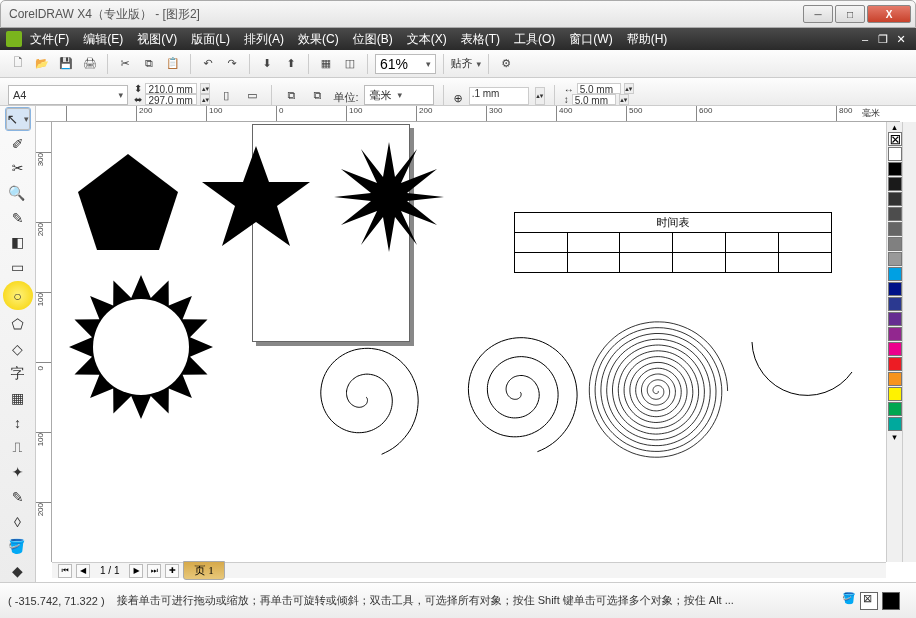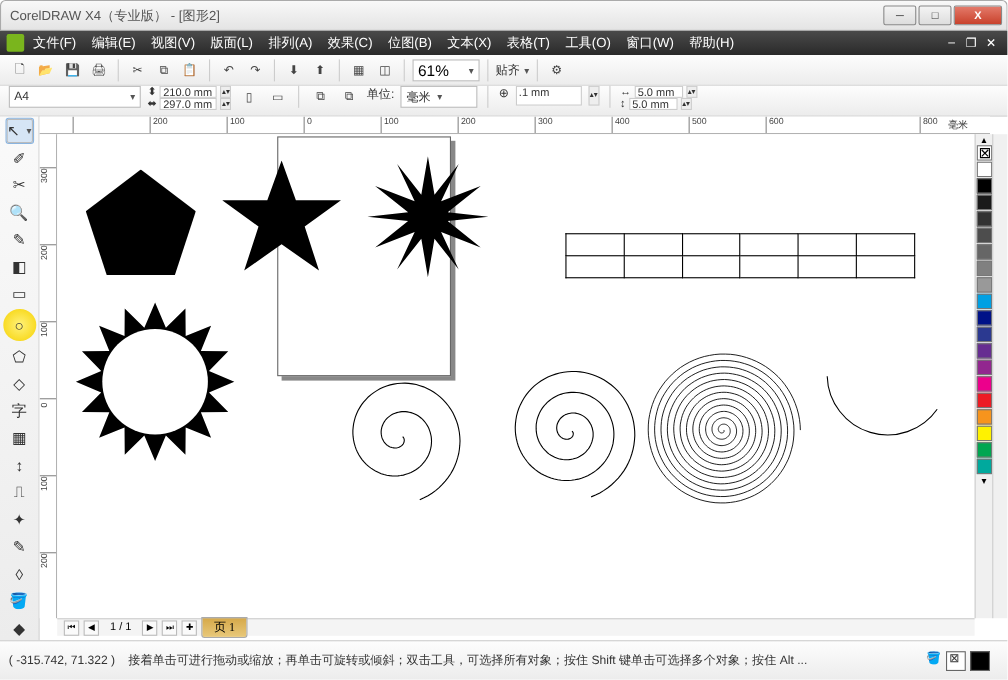--- a/index.html
+++ b/index.html
@@ -11,21 +11,21 @@
 .menubar { height: 22px; background: linear-gradient(#4a4a4a,#2a2a2a); color: #fff; display: flex; align-items: center; padding: 0 6px; font-size: 12px; }
 .menubar .logo { width: 16px; height: 16px; background: #7ab51d; border-radius: 2px; margin-right: 8px; }
 .menubar .m { margin-right: 14px; cursor: default; }
 .menubar .spacer { flex: 1; }
 .menubar .wctl { width: 18px; text-align: center; font-size: 11px; }
 .toolbar { height: 28px; background: linear-gradient(#fdfdfd,#ececec); border-bottom: 1px solid #ccc; display: flex; align-items: center; padding: 0 8px; gap: 4px; font-size: 11px; }
 .tbtn { width: 20px; height: 20px; display: flex; align-items: center; justify-content: center; color: #444; border-radius: 2px; }
 .tdiv { width: 1px; height: 20px; background: #ccc; margin: 0 3px; }
 .zoomsel { height: 20px; border: 1px solid #bbb; background: #fff; font-size: 14px; padding: 0 4px; display: flex; align-items: center; gap: 18px; }
 .zoomsel::after { content: "▾"; font-size: 9px; color: #555; }
-.propbar { height: 28px; background: linear-gradient(#fdfdfd,#ececec); border-bottom: 1px solid #ccc; display: flex; align-items: flex-start; padding: 0 8px; gap: 6px; font-size: 11px; color: #333; }
+.propbar { height: 28px; background: linear-gradient(#fdfdfd,#ececec); border-bottom: 1px solid #ccc; display: flex; align-items: flex-end; padding: 0 8px; gap: 6px; font-size: 11px; color: #333; }
 .sel { height: 20px; border: 1px solid #bbb; background: #fff; padding: 0 4px; display: flex; align-items: center; font-size: 11px; }
 .sel.wide { width: 120px; justify-content: space-between; }
 .sel::after { content: "▾"; font-size: 9px; color: #555; margin-left: 6px; }
 .numgroup { display: flex; flex-direction: column; font-size: 10px; line-height: 11px; }
 .numgroup .row { display: flex; align-items: center; gap: 3px; }
 .numinp { width: 52px; height: 11px; border: 1px solid #ccc; background: #fff; padding: 0 2px; font-size: 10px; }
 .spin { width: 10px; height: 11px; border: 1px solid #ccc; background: #eee; font-size: 7px; display: flex; flex-direction: column; justify-content: center; align-items: center; line-height: 4px; }
 .label { font-size: 11px; color: #333; }
 .workarea { position: absolute; top: 106px; left: 0; right: 0; bottom: 36px; display: flex; }
 .toolbox { width: 36px; background: linear-gradient(#fafafa,#ececec); border-right: 1px solid #ccc; display: flex; flex-direction: column; align-items: center; padding-top: 2px; gap: 3px; }
@@ -243,20 +243,23 @@
   <svg style="position:absolute;left:530px;top:194px" width="150" height="150">
       <path id="sp3" fill="none" stroke="#000" stroke-width="0.8" d="M76.0,75.0 76.1,75.1 76.1,75.2 76.2,75.2 76.2,75.3 76.2,75.5 76.3,75.6 76.3,75.7 76.3,75.8 76.3,75.9 76.3,76.1 76.2,76.2 76.2,76.3 76.1,76.4 76.1,76.6 76.0,76.7 75.9,76.8 75.8,76.9 75.7,77.1 75.5,77.2 75.4,77.3 75.2,77.3 75.1,77.4 74.9,77.5 74.7,77.5 74.5,77.6 74.4,77.6 74.2,77.6 73.9,77.6 73.7,77.6 73.5,77.5 73.3,77.5 73.1,77.4 72.9,77.3 72.7,77.2 72.5,77.1 72.3,77.0 72.1,76.8 72.0,76.6 71.8,76.4 71.6,76.2 71.5,76.0 71.4,75.8 71.3,75.5 71.2,75.3 71.1,75.0 71.0,74.7 71.0,74.4 71.0,74.1 71.0,73.9 71.0,73.6 71.1,73.3 71.2,73.0 71.3,72.7 71.4,72.4 71.5,72.1 71.7,71.8 71.9,71.5 72.1,71.3 72.3,71.0 72.6,70.8 72.8,70.6 73.1,70.4 73.4,70.2 73.8,70.0 74.1,69.9 74.5,69.8 74.8,69.7 75.2,69.6 75.6,69.6 76.0,69.6 76.3,69.6 76.7,69.6 77.1,69.7 77.5,69.8 77.9,69.9 78.3,70.1 78.7,70.3 79.0,70.5 79.4,70.8 79.7,71.0 80.0,71.3 80.3,71.7 80.6,72.0 80.9,72.4 81.1,72.8 81.3,73.2 81.5,73.6 81.6,74.1 81.7,74.5 81.8,75.0 81.8,75.5 81.9,76.0 81.8,76.5 81.8,76.9 81.7,77.4 81.6,77.9 81.4,78.4 81.2,78.9 81.0,79.3 80.7,79.8 80.4,80.2 80.1,80.6 79.7,81.0 79.3,81.4 78.9,81.7 78.4,82.0 78.0,82.3 77.5,82.6 76.9,82.8 76.4,83.0 75.9,83.1 75.3,83.2 74.7,83.3 74.1,83.3 73.5,83.3 72.9,83.2 72.4,83.1 71.8,83.0 71.2,82.8 70.6,82.6 70.1,82.3 69.5,82.0 69.0,81.6 68.5,81.2 68.1,80.8 67.6,80.4 67.2,79.9 66.8,79.3 66.5,78.8 66.2,78.2 65.9,77.6 65.7,77.0 65.5,76.3 65.4,75.7 65.3,75.0 65.3,74.3 65.3,73.6 65.3,72.9 65.4,72.3 65.6,71.6 65.8,70.9 66.0,70.2 66.3,69.6 66.7,69.0 67.1,68.4 67.5,67.8 68.0,67.2 68.5,66.7 69.1,66.2 69.7,65.8 70.3,65.4 71.0,65.0 71.6,64.7 72.4,64.4 73.1,64.2 73.8,64.0 74.6,63.9 75.4,63.8 76.2,63.8 77.0,63.9 77.8,64.0 78.5,64.1 79.3,64.3 80.1,64.6 80.8,64.9 81.5,65.3 82.2,65.7 82.9,66.2 83.6,66.7 84.2,67.3 84.7,67.9 85.2,68.6 85.7,69.3 86.2,70.0 86.5,70.8 86.9,71.6 87.1,72.4 87.3,73.3 87.5,74.1 87.6,75.0 87.6,75.9 87.6,76.8 87.5,77.7 87.4,78.5 87.1,79.4 86.9,80.3 86.5,81.1 86.1,82.0 85.7,82.7 85.1,83.5 84.6,84.2 83.9,84.9 83.3,85.6 82.6,86.2 81.8,86.7 81.0,87.3 80.1,87.7 79.3,88.1 78.3,88.4 77.4,88.7 76.5,88.9 75.5,89.0 74.5,89.1 73.5,89.1 72.5,89.0 71.5,88.9 70.6,88.6 69.6,88.4 68.7,88.0 67.7,87.6 66.8,87.1 66.0,86.6 65.1,85.9 64.4,85.3 63.6,84.5 62.9,83.8 62.3,82.9 61.7,82.1 61.2,81.1 60.7,80.2 60.3,79.2 60.0,78.2 59.8,77.1 59.6,76.1 59.5,75.0 59.5,73.9 59.5,72.8 59.6,71.7 59.9,70.7 60.1,69.6 60.5,68.5 60.9,67.5 61.4,66.5 62.0,65.5 62.6,64.6 63.3,63.7 64.1,62.9 64.9,62.1 65.8,61.4 66.8,60.7 67.8,60.1 68.8,59.6 69.9,59.2 71.0,58.8 72.1,58.5 73.2,58.2 74.4,58.1 75.6,58.0 76.8,58.0 78.0,58.1 79.2,58.3 80.3,58.6 81.5,59.0 82.6,59.4 83.7,59.9 84.8,60.5 85.8,61.2 86.8,61.9 87.7,62.7 88.6,63.6 89.4,64.5 90.2,65.5 90.8,66.6 91.5,67.7 92.0,68.8 92.4,70.0 92.8,71.2 93.1,72.5 93.3,73.7 93.4,75.0 93.4,76.3 93.3,77.6 93.2,78.9 92.9,80.1 92.6,81.4 92.2,82.6 91.6,83.9 91.0,85.0 90.4,86.2 89.6,87.2 88.7,88.3 87.8,89.2 86.8,90.2 85.8,91.0 84.7,91.8 83.5,92.5 82.3,93.1 81.0,93.6 79.7,94.0 78.4,94.4 77.1,94.6 75.7,94.8 74.3,94.9 72.9,94.8 71.5,94.7 70.1,94.5 68.8,94.2 67.4,93.7 66.1,93.2 64.8,92.6 63.6,91.9 62.4,91.1 61.3,90.3 60.2,89.3 59.2,88.3 58.2,87.2 57.4,86.0 56.6,84.8 55.9,83.5 55.3,82.2 54.8,80.8 54.4,79.4 54.0,77.9 53.8,76.5 53.7,75.0 53.7,73.5 53.8,72.0 54.0,70.5 54.3,69.1 54.7,67.6 55.2,66.2 55.8,64.8 56.5,63.4 57.3,62.1 58.2,60.9 59.2,59.7 60.2,58.6 61.4,57.6 62.6,56.6 63.9,55.7 65.2,54.9 66.6,54.2 68.1,53.6 69.6,53.1 71.1,52.8 72.6,52.5 74.2,52.3 75.8,52.2 77.4,52.3 79.0,52.4 80.6,52.7 82.1,53.1 83.7,53.6 85.2,54.2 86.6,54.9 88.0,55.7 89.4,56.6 90.7,57.6 91.9,58.7 93.0,59.9 94.1,61.1 95.1,62.4 96.0,63.9 96.8,65.3 97.4,66.8 98.0,68.4 98.5,70.0 98.8,71.6 99.1,73.3 99.2,75.0 99.2,76.7 99.1,78.4 98.9,80.1 98.5,81.7 98.0,83.4 97.5,85.0 96.8,86.6 96.0,88.1 95.0,89.6 94.0,91.0 92.9,92.3 91.7,93.6 90.4,94.7 89.0,95.8 87.6,96.8 86.1,97.7 84.5,98.5 82.8,99.1 81.2,99.7 79.4,100.1 77.7,100.4 75.9,100.6 74.1,100.7 72.3,100.6 70.5,100.4 68.7,100.1 67.0,99.7 65.3,99.1 63.6,98.4 61.9,97.6 60.4,96.7 58.8,95.7 57.4,94.6 56.0,93.3 54.7,92.0 53.5,90.6 52.5,89.1 51.5,87.5 50.6,85.9 49.8,84.2 49.2,82.4 48.7,80.6 48.3,78.8 48.0,76.9 47.9,75.0 47.9,73.1 48.0,71.2 48.3,69.3 48.7,67.5 49.2,65.6 49.9,63.8 50.7,62.1 51.6,60.4 52.6,58.7 53.7,57.2 55.0,55.7 56.3,54.3 57.8,53.0 59.3,51.8 61.0,50.7 62.7,49.7 64.4,48.9 66.3,48.1 68.1,47.5 70.1,47.0 72.0,46.7 74.0,46.5 76.0,46.4 78.0,46.5 80.0,46.7 82.0,47.1 83.9,47.6 85.8,48.2 87.7,49.0 89.5,49.9 91.3,50.9 93.0,52.0 94.6,53.3 96.1,54.7 97.5,56.1 98.8,57.7 100.0,59.4 101.1,61.1 102.1,63.0 102.9,64.8 103.6,66.8 104.2,68.8 104.6,70.8 104.9,72.9 105.0,75.0 105.0,77.1 104.8,79.2 104.5,81.3 104.1,83.3 103.5,85.4 102.8,87.4 101.9,89.3 100.9,91.2 99.7,93.0 98.5,94.7 97.1,96.3 95.6,97.9 94.0,99.3 92.3,100.6 90.5,101.8 88.6,102.9 86.6,103.8 84.6,104.6 82.6,105.3 80.4,105.8 78.3,106.2 76.1,106.4 73.9,106.5 71.7,106.4 69.5,106.1 67.3,105.7 65.2,105.2 63.1,104.5 61.0,103.6 59.0,102.7 57.1,101.5 55.3,100.3 53.5,98.9 51.8,97.4 50.3,95.7 48.9,94.0 47.5,92.2 46.3,90.2 45.3,88.2 44.4,86.1 43.6,84.0 43.0,81.8 42.5,79.6 42.2,77.3 42.1,75.0 42.1,72.7 42.3,70.4 42.6,68.1 43.1,65.9 43.8,63.6 44.6,61.5 45.6,59.3 46.7,57.3 47.9,55.3 49.3,53.4 50.8,51.7 52.5,50.0 54.2,48.4 56.1,47.0 58.1,45.7 60.1,44.5 62.3,43.5 64.5,42.6 66.7,41.9 69.1,41.3 71.4,40.9 73.8,40.7 76.2,40.6 78.6,40.7 81.0,41.0 83.4,41.5 85.7,42.1 88.0,42.8 90.2,43.7 92.4,44.8 94.5,46.1 96.5,47.4 98.4,49.0 100.2,50.6 101.9,52.4 103.5,54.3 104.9,56.3 106.2,58.4 107.4,60.6 108.3,62.9 109.2,65.2 109.8,67.6 110.3,70.0 110.6,72.5 110.8,75.0 110.8,77.5 110.6,80.0 110.2,82.5 109.7,84.9 108.9,87.4 108.1,89.7 107.0,92.0 105.8,94.2 104.4,96.4 102.9,98.4 101.3,100.4 99.5,102.2 97.6,103.9 95.5,105.4 93.4,106.8 91.1,108.1 88.8,109.2 86.4,110.2 84.0,110.9 81.4,111.5 78.9,111.9 76.3,112.2 73.7,112.3 71.1,112.1 68.5,111.8 65.9,111.4 63.4,110.7 60.9,109.9 58.5,108.9 56.1,107.7 53.9,106.3 51.7,104.8 49.6,103.2 47.7,101.4 45.8,99.5 44.2,97.4 42.6,95.2 41.2,93.0 40.0,90.6 38.9,88.1 38.0,85.6 37.3,83.0 36.8,80.4 36.5,77.7 36.3,75.0 36.3,72.3 36.5,69.6 37.0,66.9 37.6,64.3 38.3,61.7 39.3,59.1 40.4,56.6 41.7,54.2 43.2,51.9 44.9,49.7 46.7,47.6 48.6,45.7 50.7,43.8 52.9,42.2 55.2,40.6 57.6,39.3 60.1,38.1 62.7,37.1 65.3,36.3 68.1,35.6 70.8,35.2 73.6,34.9 76.4,34.8 79.2,35.0 82.0,35.3 84.8,35.8 87.5,36.5 90.2,37.4 92.8,38.5 95.3,39.8 97.8,41.3 100.1,42.9 102.3,44.7 104.4,46.6 106.4,48.7 108.2,50.9 109.8,53.2 111.3,55.7 112.7,58.2 113.8,60.9 114.7,63.6 115.5,66.4 116.1,69.2 116.4,72.1 116.6,75.0 116.6,77.9 116.3,80.8 115.9,83.7 115.2,86.5 114.4,89.3 113.4,92.1 112.1,94.7 110.7,97.3 109.1,99.8 107.4,102.2 105.4,104.4 103.4,106.5 101.1,108.4 98.8,110.2 96.3,111.9 93.7,113.3 91.0,114.6 88.2,115.7 85.4,116.6 82.4,117.2 79.5,117.7 76.5,118.0 73.5,118.1 70.5,117.9 67.5,117.6 64.5,117.0 61.6,116.2 58.7,115.2 55.9,114.1 53.2,112.7 50.6,111.1 48.1,109.4 45.7,107.5 43.5,105.4 41.4,103.2 39.5,100.8 37.7,98.3 36.1,95.7 34.7,92.9 33.5,90.1 32.5,87.2 31.7,84.2 31.1,81.2 30.7,78.1 30.5,75.0 30.5,71.9 30.8,68.8 31.3,65.7 32.0,62.7 32.9,59.7 34.0,56.7 35.3,53.9 36.8,51.1 38.5,48.5 40.4,46.0 42.5,43.6 44.7,41.4 47.1,39.3 49.6,37.4 52.3,35.6 55.0,34.1 57.9,32.7 60.9,31.6 63.9,30.6 67.0,29.9 70.2,29.4 73.4,29.1 76.6,29.0 79.8,29.2 83.0,29.6 86.2,30.2 89.3,31.0 92.3,32.1 95.3,33.3 98.2,34.8 101.0,36.5 103.7,38.3 106.2,40.3 108.6,42.6 110.8,44.9 112.9,47.5 114.8,50.2 116.5,53.0 117.9,55.9 119.2,58.9 120.3,62.0 121.2,65.2 121.8,68.4 122.2,71.7 122.4,75.0 122.3,78.3 122.1,81.6 121.6,84.9 120.8,88.1 119.8,91.3 118.7,94.4 117.3,97.5 115.6,100.4 113.8,103.2 111.8,105.9 109.6,108.4 107.2,110.8 104.7,113.0 102.0,115.0 99.2,116.9 96.2,118.5 93.2,120.0 90.0,121.2 86.8,122.2 83.5,122.9 80.1,123.5 76.7,123.8 73.3,123.9 69.9,123.7 66.5,123.3 63.1,122.6 59.8,121.7 56.6,120.6 53.4,119.3 50.3,117.7 47.4,116.0 44.5,114.0 41.9,111.8 39.3,109.4 37.0,106.9 34.8,104.2 32.8,101.4 31.0,98.4 29.4,95.3 28.0,92.1 26.9,88.8 26.0,85.4 25.3,82.0 24.9,78.5 24.7,75.0 24.8,71.5 25.1,68.0 25.6,64.5 26.4,61.1 27.4,57.7 28.7,54.4 30.2,51.2 31.9,48.1 33.8,45.1 36.0,42.3 38.3,39.6 40.8,37.0 43.5,34.7 46.4,32.6 49.4,30.6 52.5,28.9 55.7,27.3 59.1,26.1 62.5,25.0 66.0,24.2 69.6,23.6 73.2,23.3 76.8,23.2 80.4,23.4 84.0,23.9 87.6,24.6 91.1,25.5 94.5,26.7 97.9,28.1 101.1,29.8 104.2,31.6 107.2,33.7 110.1,36.0 112.8,38.5 115.3,41.2 117.6,44.1 119.7,47.1 121.6,50.2 123.2,53.5 124.7,56.9 125.9,60.4 126.8,64.0 127.6,67.6 128.0,71.3 128.2,75.0 128.1,78.7 127.8,82.4 127.2,86.1 126.4,89.7 125.3,93.3 124.0,96.8 122.4,100.2 120.6,103.5 118.5,106.6 116.2,109.6 113.8,112.4 111.1,115.1 108.3,117.6 105.3,119.9 102.1,121.9 98.8,123.7 95.3,125.3 91.8,126.7 88.2,127.8 84.5,128.7 80.7,129.3 76.9,129.6 73.1,129.6 69.3,129.4 65.5,129.0 61.7,128.2 58.0,127.3 54.4,126.0 50.9,124.5 47.4,122.7 44.1,120.8 41.0,118.5 38.0,116.1 35.2,113.5 32.5,110.6 30.1,107.6 27.9,104.5 25.9,101.1 24.1,97.7 22.6,94.1 21.3,90.4 20.3,86.6 19.6,82.8 19.1,78.9 18.9,75.0 19.0,71.1 19.3,67.2 19.9,63.3 20.8,59.5 22.0,55.7 23.4,52.0 25.1,48.5 27.0,45.0 29.1,41.7 31.5,38.5 34.1,35.5 36.9,32.7 39.9,30.1 43.1,27.7 46.5,25.6 50.0,23.7 53.6,22.0 57.3,20.5 61.1,19.4 65.0,18.5 69.0,17.9 73.0,17.5 77.0,17.5 81.0,17.7 85.0,18.2 89.0,18.9 92.9,20.0 96.7,21.3 100.4,22.9 104.0,24.7 107.5,26.8 110.8,29.2 114.0,31.7 116.9,34.5 119.7,37.5 122.3,40.7 124.6,44.0 126.7,47.5 128.5,51.2 130.1,54.9 131.5,58.8 132.5,62.8 133.3,66.8 133.8,70.9 134.0,75.0 133.9,79.1 133.6,83.2 132.9,87.3 132.0,91.3 130.7,95.3 129.3,99.2 127.5,102.9 125.5,106.5 123.2,110.0 120.7,113.3 118.0,116.5 115.0,119.4 111.8,122.2 108.5,124.7 105.0,126.9 101.3,129.0 97.5,130.7 93.6,132.2 89.6,133.4 85.5,134.4 81.3,135.0 77.1,135.4 72.9,135.4 68.7,135.2 64.5,134.7 60.3,133.9 56.2,132.8 52.2,131.4 48.3,129.7 44.5,127.8 40.9,125.6 37.4,123.1 34.1,120.4 31.0,117.5 28.1,114.4 25.4,111.0 22.9,107.5 20.7,103.8 18.8,100.0 17.1,96.1 15.7,92.0 14.6,87.8 13.8,83.6 13.3,79.3 13.1,75.0 13.2,70.7 13.6,66.4 14.3,62.1 15.3,57.9 16.5,53.7 18.1,49.7 19.9,45.7 22.1,41.9 24.5,38.3 27.1,34.8 30.0,31.5 33.1,28.4 36.4,25.6 39.9,22.9 43.6,20.6 47.4,18.4 51.4,16.6 55.5,15.0 59.7,13.8 64.0,12.8 68.4,12.1 72.8,11.7 77.2,11.7 81.6,11.9 86.0,12.5 90.4,13.3 94.7,14.5 98.9,15.9 103.0,17.7 106.9,19.7 110.7,22.0 114.4,24.6 117.8,27.4 121.1,30.5 124.1,33.8 127.0,37.3 129.5,40.9 131.8,44.8 133.8,48.8 135.6,52.9 137.0,57.2 138.2,61.6 139.0,66.0 139.6,70.5 139.8,75.0 139.7,79.5 139.3,84.0 138.6,88.5 137.5,92.9 136.2,97.3 134.6,101.5 132.6,105.6 130.4,109.6 127.9,113.4 125.1,117.1 122.1,120.5 118.9,123.7 115.4,126.7 111.7,129.5 107.9,132.0 103.9,134.2 99.7,136.1 95.4,137.7 91.0,139.1 86.5,140.1 81.9,140.8 77.3,141.2 72.7,141.2 68.1,141.0 63.5,140.4 58.9,139.5 54.4,138.3 50.0,136.8 45.8,134.9 41.6,132.8 37.6,130.4 33.8,127.7 30.2,124.7 26.8,121.5 23.6,118.1 20.7,114.5 18.0,110.6 15.6,106.6 13.5,102.4 11.7,98.0 10.2,93.6 9.0,89.0 8.1,84.4 7.5,79.7 7.3,75.0 7.4,70.3 7.8,65.6 8.6,60.9 9.7,56.3 11.1,51.7 12.8,47.3 14.8,43.0 17.1,38.9 19.8,34.9 22.6,31.1 25.8,27.5 29.2,24.1 32.8,21.0 36.6,18.1 40.7,15.5 44.9,13.2 49.2,11.2 53.7,9.5 58.3,8.1 63.0,7.1 67.8,6.3 72.6,5.9 77.4,5.9 82.2,6.1 87.0,6.7 91.8,7.7 96.5,9.0 101.0,10.6 105.5,12.5 109.8,14.7 114.0,17.2 117.9,20.0 121.7,23.1 125.3,26.4 128.6,30.0 131.6,33.8 134.4,37.9 136.9,42.1 139.1,46.4 141.0,51.0 142.6,55.6 143.9,60.4 144.8,65.2 145.4,70.1 145.6,75.0 "></path>
     </svg>
 
   <svg style="position:absolute;left:690px;top:210px" width="120" height="120">
       <path d="M10,10 A55,55 0 0 0 110,40" fill="none" stroke="#000" stroke-width="1"></path>
     </svg>
 
   <table class="tbl" style="left:462px;top:90px;width:318px">
     <tbody>
+        <tr>
+          <td colspan="6">时间表</td>
+        </tr>
     <tr>
           <td></td>
           <td></td>
           <td></td>
           <td></td>
           <td></td>
           <td></td>
         </tr>
     <tr>
           <td></td>

